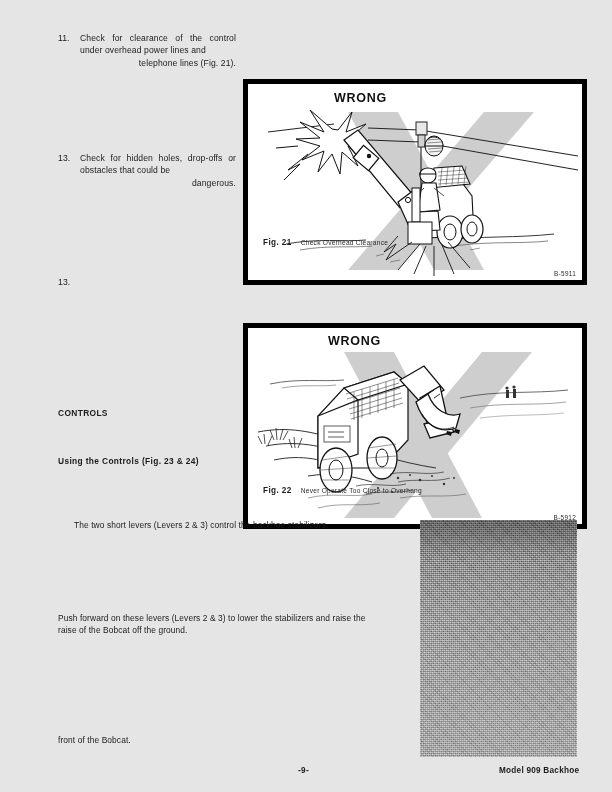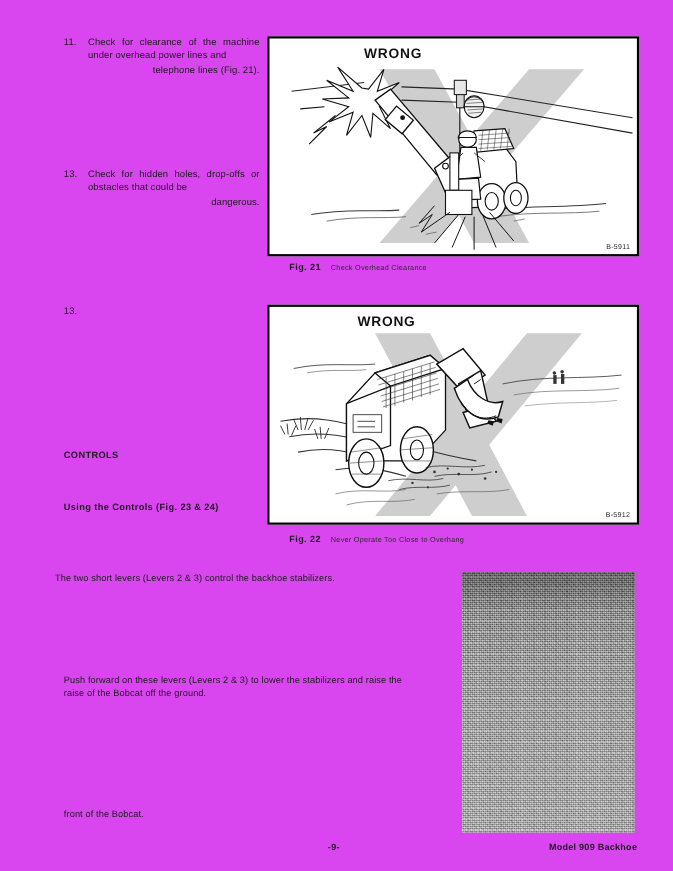--- a/index.html
+++ b/index.html
@@ -3,40 +3,40 @@
 <meta charset="utf-8">
 <title>Model 909 Backhoe — Page 9</title>
 <style>
   html,body{margin:0;padding:0;background:#ffffff;}
   body{
     width:612px;height:792px;position:relative;overflow:hidden;
     font-family:"Liberation Sans", sans-serif;
     color:#1b1b1b;
     -webkit-font-smoothing:antialiased;
   }
-  .page{position:absolute;left:0;top:0;width:612px;height:792px;background:#d946ef;}
+  .page{position:absolute;left:0;top:0;width:612px;height:792px;background:#e5e5e5;}
 
   
   .numlist-item{position:absolute;width:178px;display:flex;}
   .numlist-item .num{
     width:22px;flex:none;font-size:8.6px;line-height:12.4px;
     text-align:left;letter-spacing:.1px;
   }
   .numlist-item .body{
     flex:1;font-size:8.6px;line-height:12.4px;
     text-align:justify;text-justify:inter-word;letter-spacing:.1px;
   }
   .numlist-item .body .lastline{display:block;text-align:right;}
 
   .heading{
     position:absolute;font-size:8.4px;font-weight:bold;letter-spacing:.35px;
   }
 
   
-  .figbox{position:absolute;border:2px solid #000000;background:#ffffff;overflow:hidden;}
+  .figbox{position:absolute;border:5px solid #000000;background:#ffffff;overflow:hidden;margin-top:46px;}
   .figcode{
     position:absolute;right:6px;bottom:3px;font-size:6.4px;
     letter-spacing:.3px;color:#2a2a2a;
   }
   .wrong-label{
     position:absolute;font-size:12.5px;font-weight:bold;letter-spacing:.7px;
     color:#111;
   }
   .figcaption{position:absolute;font-size:7px;white-space:nowrap;}
   .figcaption .fignum{font-weight:bold;font-size:8.2px;letter-spacing:.4px;padding-left:20px;}
@@ -88,21 +88,21 @@
   .illus{position:absolute;inset:0;}
 </style>
 </head>
 <body>
 
 <div class="page">
 
   <div class="numlist-item" style="left:58px;top:32px;">
     <span class="num">11.</span>
     <span class="body">
-      <span>Check for clearance of the machine</span>
+      <span>Check for clearance of the control</span>
       <span>under overhead power lines and</span>
       <span class="lastline">telephone lines (Fig. 21).</span>
     </span>
   </div>
 
   <div class="numlist-item" style="left:58px;top:152px;">
     <span class="num">13.</span>
     <span class="body">
       <span>Check for hidden holes, drop-offs</span>
       <span>or obstacles that could be</span>
@@ -318,21 +318,21 @@
     </svg>
 
     <div class="wrong-label" style="left:80px;top:6px;">WRONG</div>
     <div class="figcode">B-5912</div>
   </div>
 
   <div class="figcaption" style="left:243px;top:486px;">
     <span class="fignum">Fig. 22</span><span class="figtext">Never Operate Too Close to Overhang</span>
   </div>
 
-  <div class="para" style="left:50px;top:519px;width:350px;">
+  <div class="para" style="left:74px;top:519px;width:350px;">
     <span>The two short levers (Levers 2 &amp; 3) control the backhoe stabilizers.</span>
   </div>
 
   <div class="para" style="left:58px;top:612px;width:352px;">
     <span>Push forward on these levers (Levers 2 &amp; 3) to lower the stabilizers and raise the</span><br>
     <span>raise of the Bobcat off the ground.</span>
   </div>
 
   <div class="para" style="left:58px;top:722px;width:352px;">
     <br>

